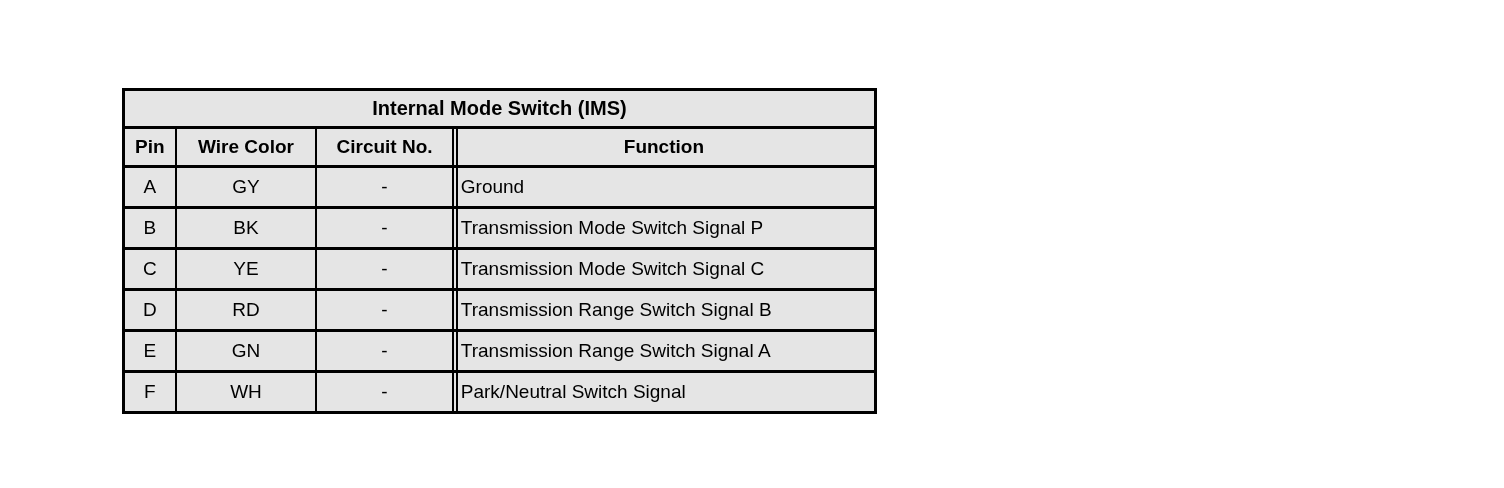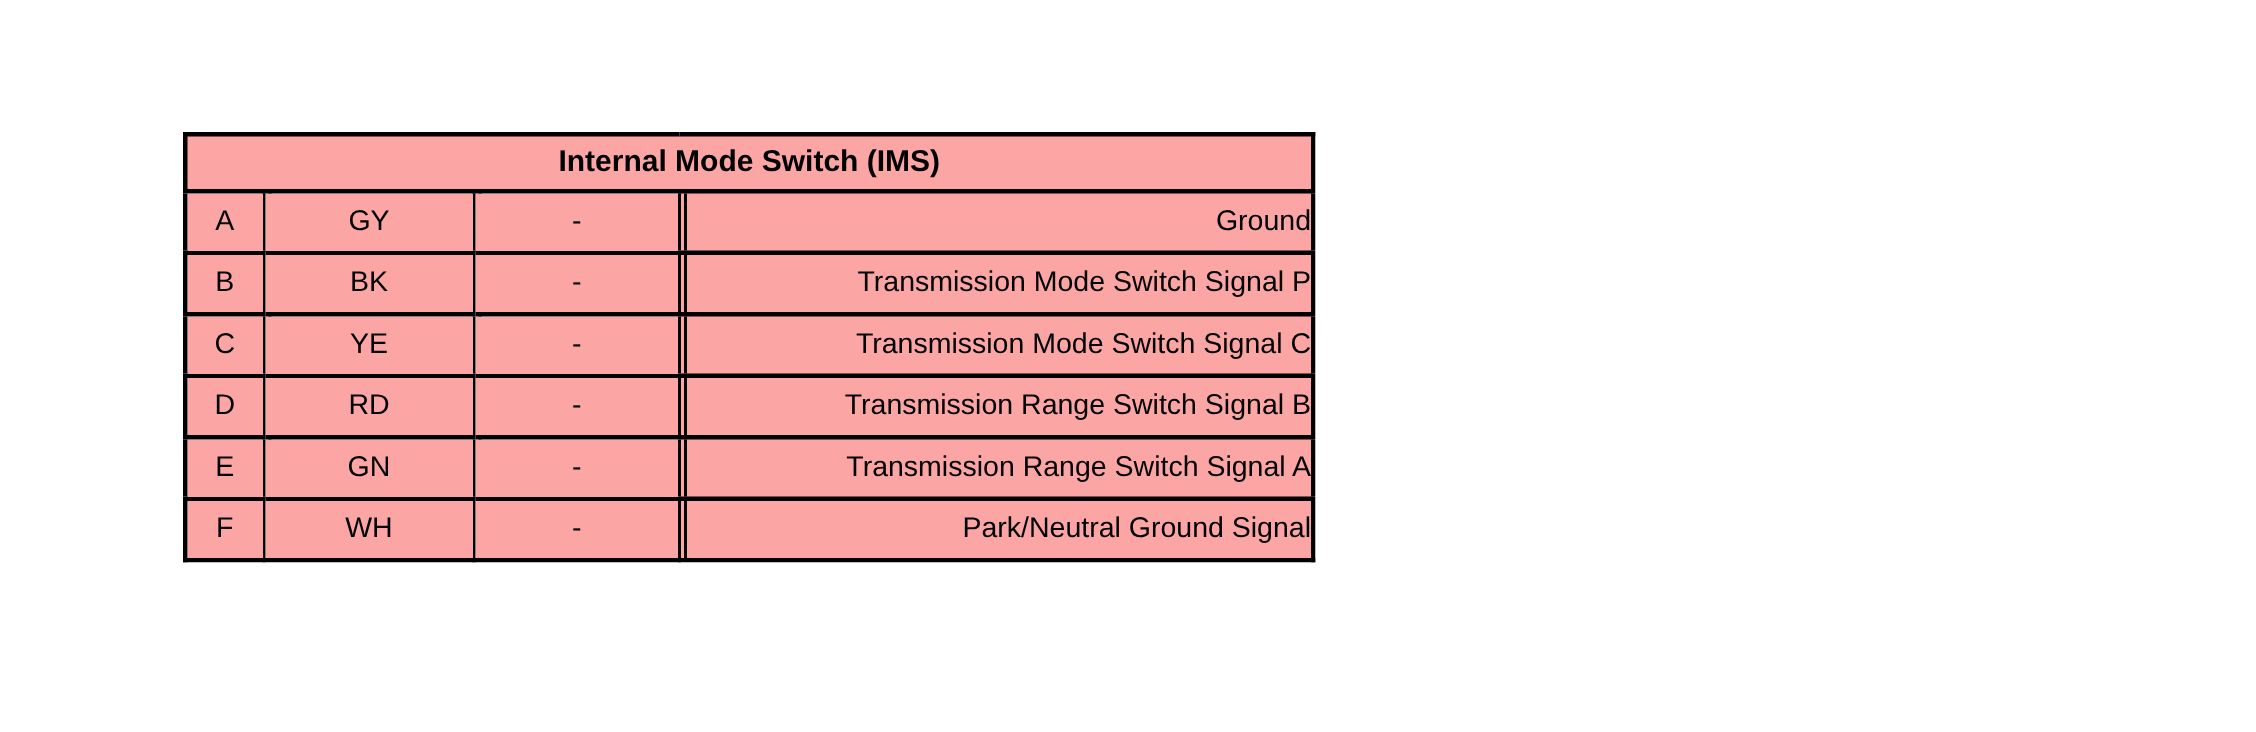--- a/index.html
+++ b/index.html
@@ -30,21 +30,21 @@
     width: 755px;
     background: #ffffff;
     border: 3px solid #000000;
   }
 
   table.ims td,
   table.ims th {
     padding: 0;
     margin: 16px;
     vertical-align: middle;
-    background: #fca5a5;
+    background: #e5e5e5;
   }
 
   
   col.c-pin      { width: 52px; }
   col.c-wire     { width: 140px; }
   col.c-circuit  { width: 136px; }
   col.c-function { width: 421px; }
 
   
   tr.title-row td {
@@ -70,21 +70,21 @@
     height: 38px;
     font-weight: normal;
     font-size: 19px;
   }
   tr.data-row td.cell-pin,
   tr.data-row td.cell-wire,
   tr.data-row td.cell-circuit {
     text-align: center;
   }
   tr.data-row td.cell-function {
-    text-align: right;
+    text-align: left;
     padding-left: 7px;
   }
   tr.data-row:not(:last-child) td {
     border-bottom: 3px solid #000000;
   }
 
   
   
   td.div-right {
     border-right: 2px solid #000000;
@@ -118,20 +118,26 @@
       <col class="c-wire">
       <col class="c-circuit">
       <col class="c-function">
     </colgroup>
     <tbody>
 
       <tr class="title-row">
         <td colspan="4" class="nowrap">Internal Mode Switch (IMS)</td>
       </tr>
 
+      <tr class="header-row">
+        <td class="div-right nowrap">Pin</td>
+        <td class="div-right div-left-pad nowrap">Wire Color</td>
+        <td class="div-right div-left-pad nowrap">Circuit No.</td>
+        <td class="div-left-pad nowrap">Function</td>
+      </tr>
 
       <tr class="data-row">
         <td class="cell-pin div-right">A</td>
         <td class="cell-wire div-right div-left-pad">GY</td>
         <td class="cell-circuit div-right div-left-pad">-</td>
         <td class="cell-function div-left-pad">Ground</td>
       </tr>
 
       <tr class="data-row">
         <td class="cell-pin div-right">B</td>
@@ -158,18 +164,18 @@
         <td class="cell-pin div-right">E</td>
         <td class="cell-wire div-right div-left-pad">GN</td>
         <td class="cell-circuit div-right div-left-pad">-</td>
         <td class="cell-function div-left-pad">Transmission Range Switch Signal A</td>
       </tr>
 
       <tr class="data-row">
         <td class="cell-pin div-right">F</td>
         <td class="cell-wire div-right div-left-pad">WH</td>
         <td class="cell-circuit div-right div-left-pad">-</td>
-        <td class="cell-function div-left-pad">Park/Neutral Ground Signal</td>
+        <td class="cell-function div-left-pad">Park/Neutral Switch Signal</td>
       </tr>
 
     </tbody>
   </table>
 </div>
 
 </body></html>

